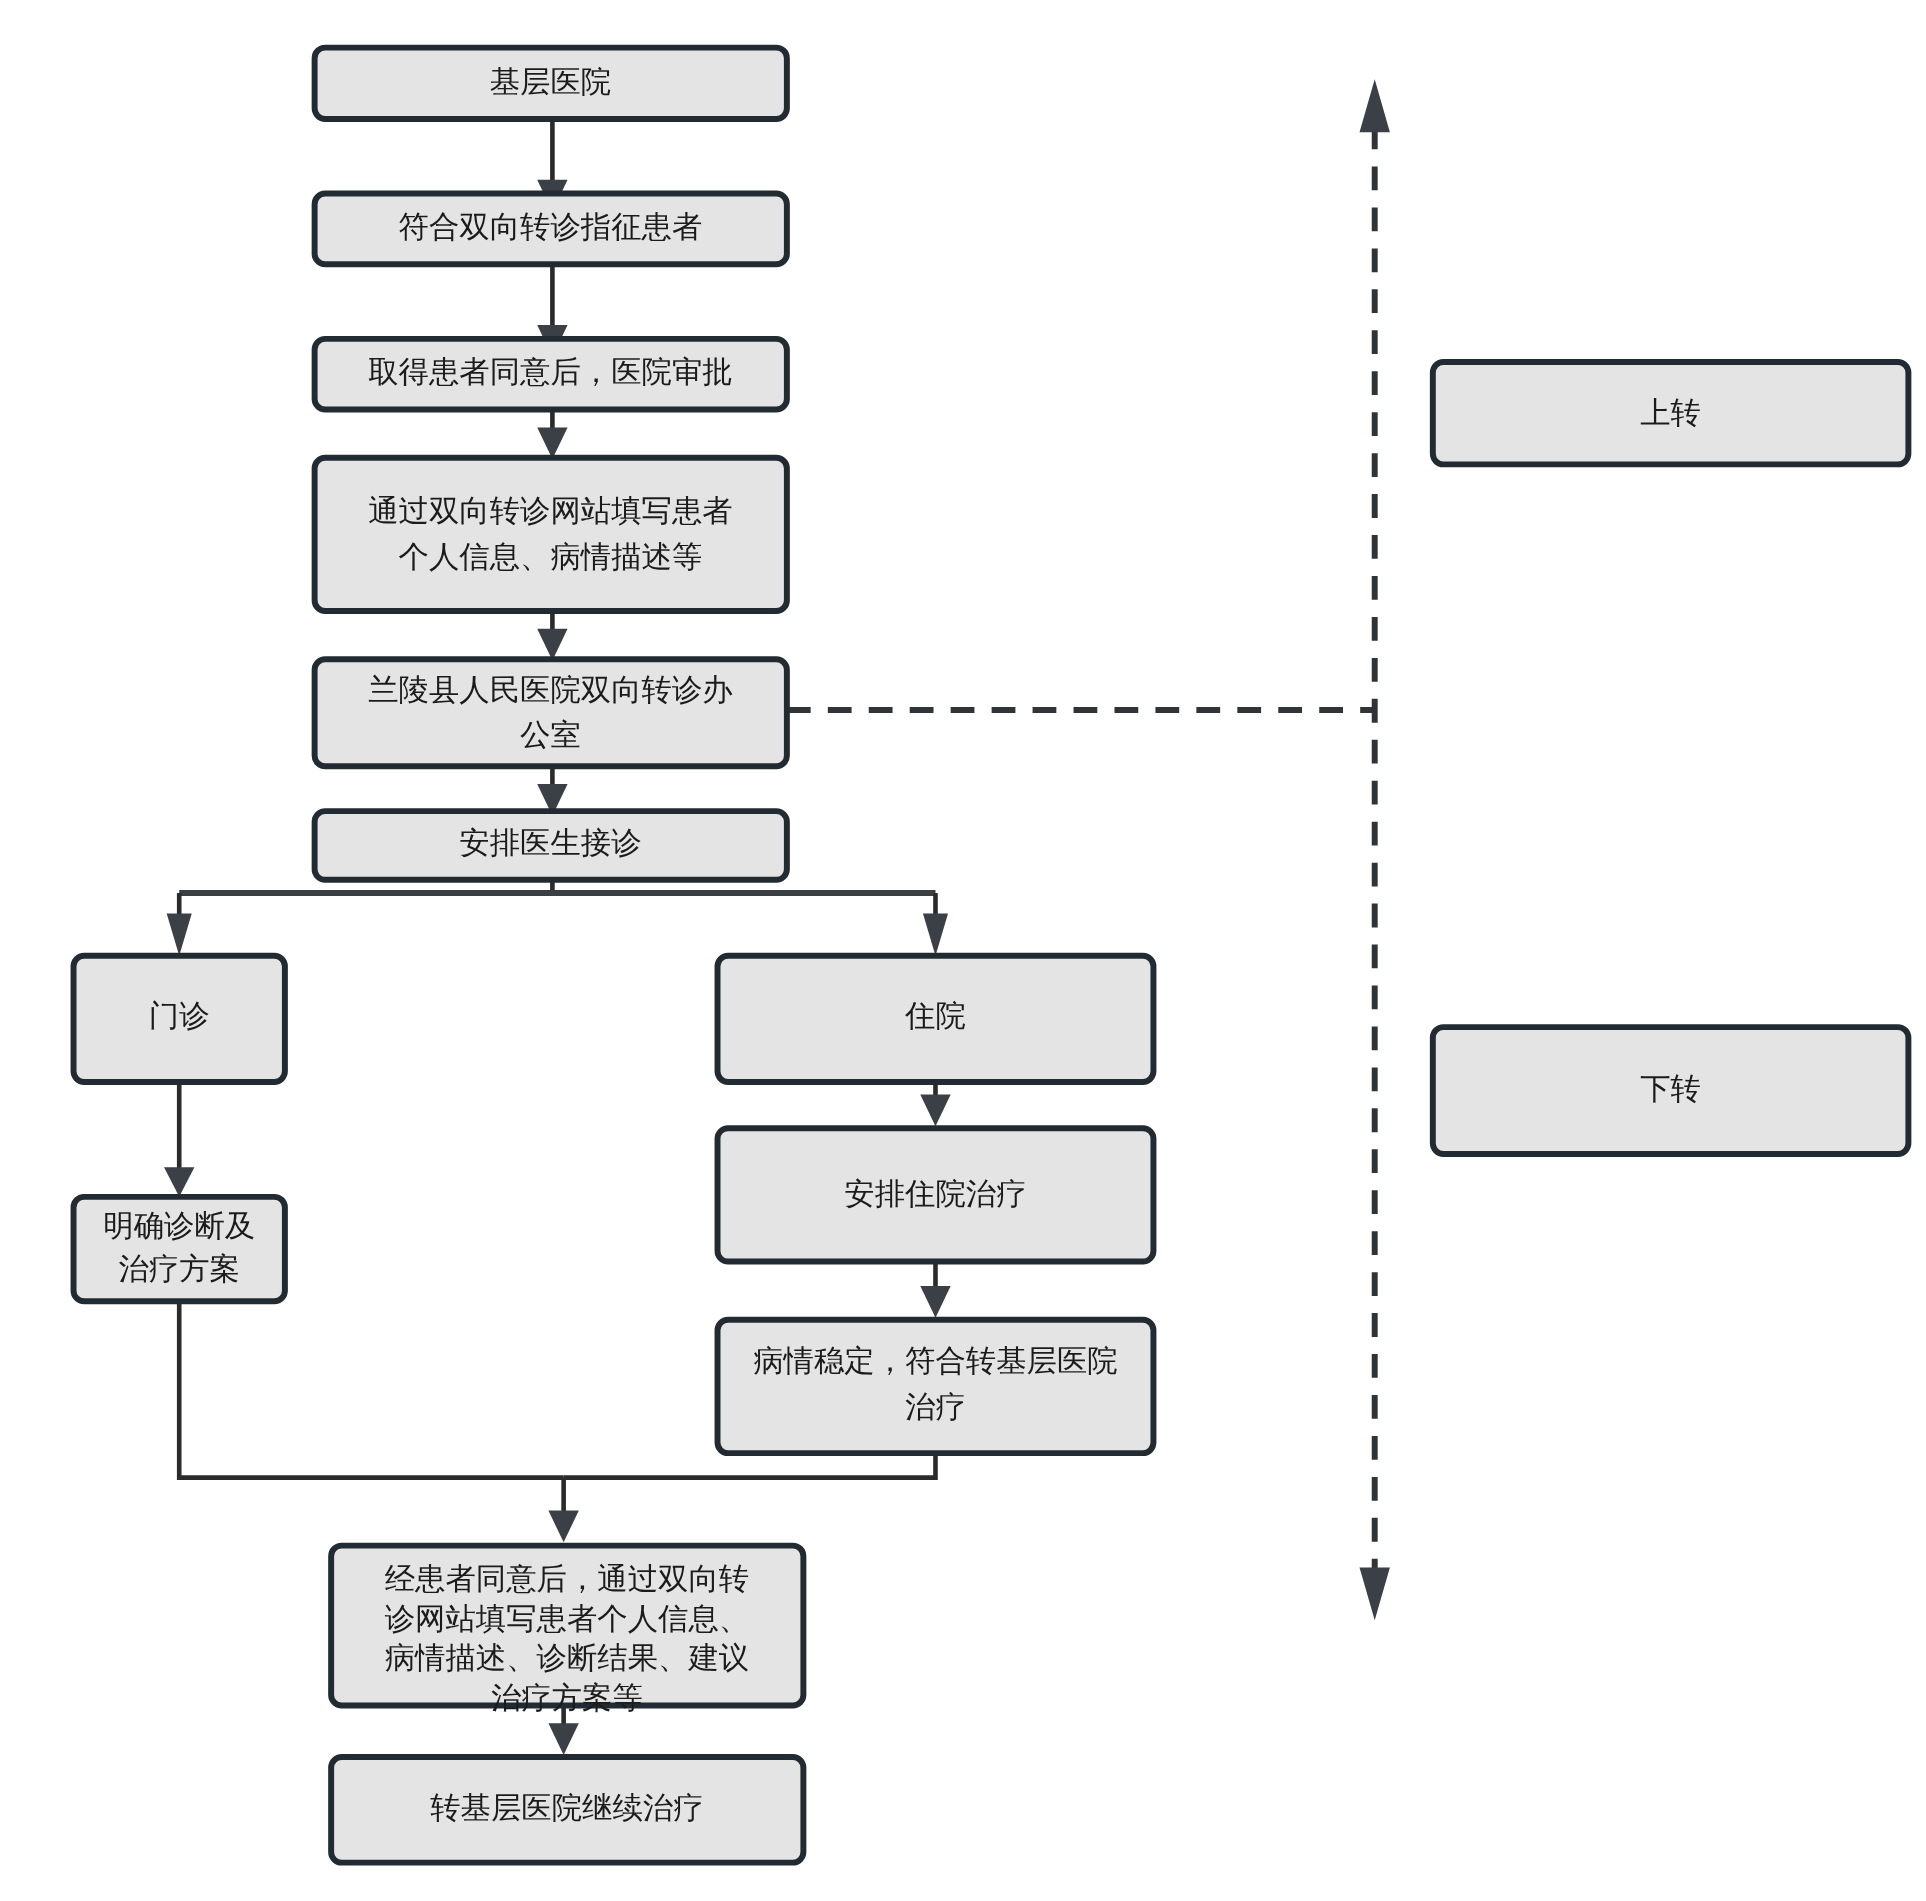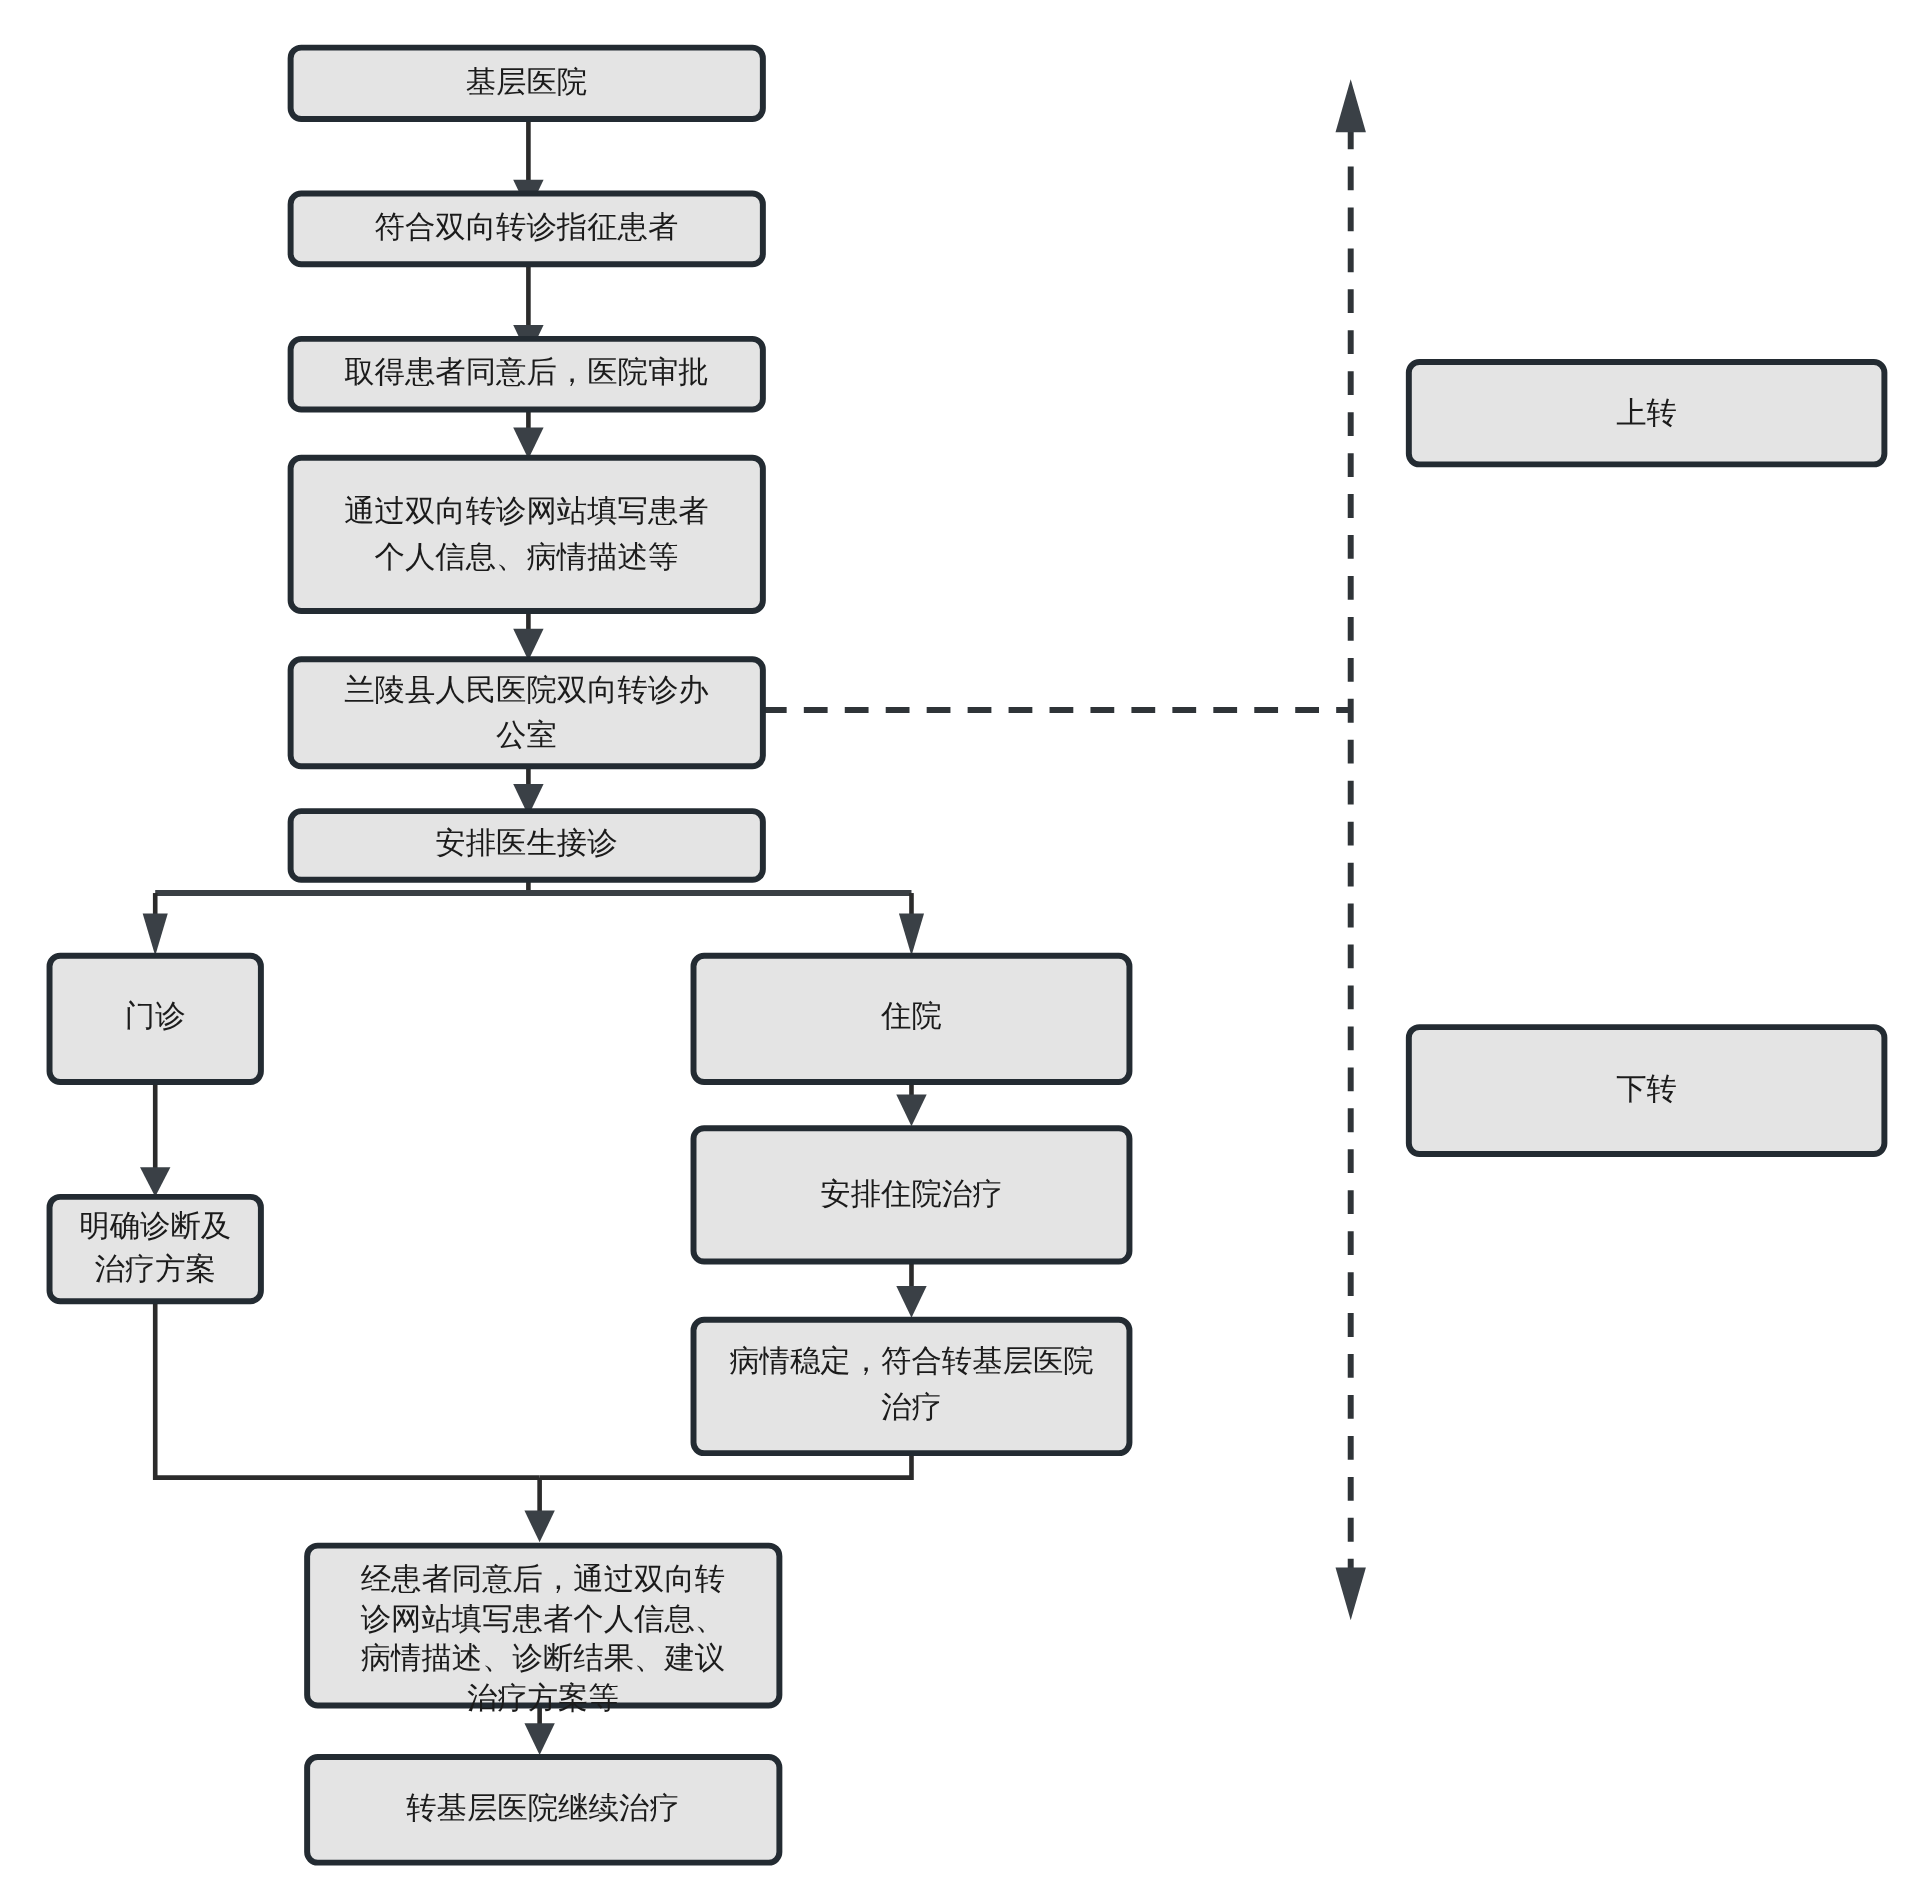--- a/index.html
+++ b/index.html
@@ -11,20 +11,21 @@
   body {
     width: 1926px;
     height: 1901px;
     font-family: "Liberation Serif", "DejaVu Serif", serif;
     overflow: hidden;
   }
   #flowchart-root {
     position: relative;
     width: 1720px;
     height: 1901px;
+    margin-left: 24px;
   }
   svg.chart-canvas {
     display: block;
     width: 1926px;
     height: 1901px;
   }
   .node-box {
     fill: #e4e4e4;
     stroke: #232b32;
     stroke-width: 9;

